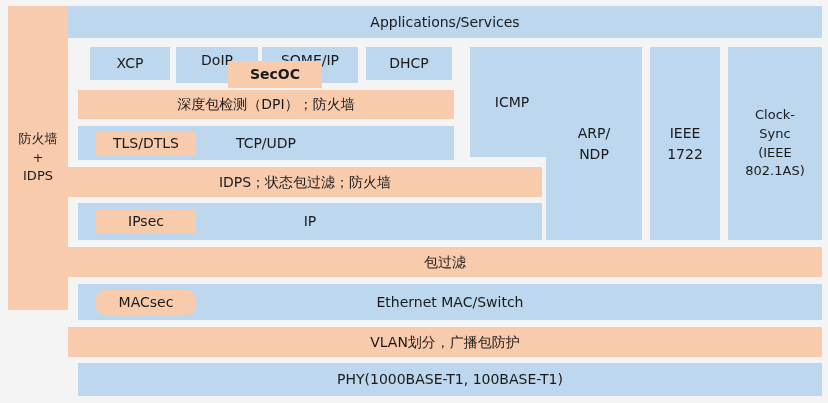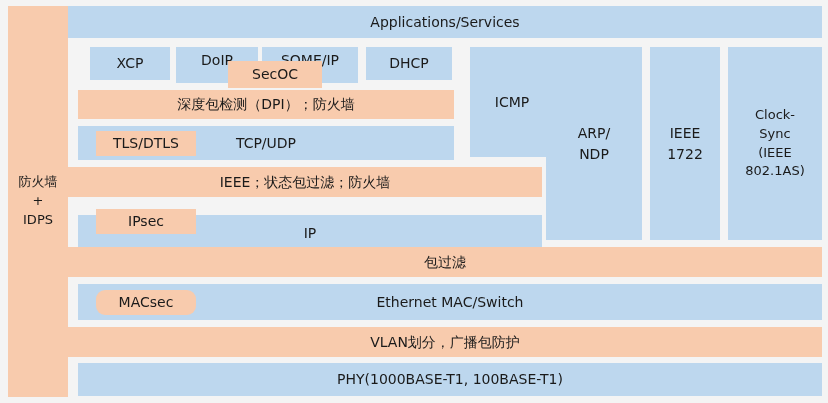--- a/index.html
+++ b/index.html
@@ -29,50 +29,50 @@
   .preline { white-space: pre-line; }
   .top { align-items: flex-start; padding-top: 3px; }
   .small { font-size: 13px; }
   .overlay { z-index: 2; }
 </style>
 </head>
 <body>
 
 <div class="canvas">
 
-  <div class="box orange preline small" style="left:8px; top:6px; width:60px; height:391px;">防火墙
+  <div class="box orange preline small" style="left:8px; top:6px; width:60px; height:304px;">防火墙
 +
 IDPS</div>
 
   <div class="box blue" style="left:68px; top:6px; width:754px; height:32px;">Applications/Services</div>
 
   <div class="box blue" style="left:90px; top:47px; width:80px; height:33px;">XCP</div>
   <div class="box blue top" style="left:176px; top:47px; width:82px; height:33px;">DoIP</div>
   <div class="box blue top" style="left:262px; top:47px; width:96px; height:33px;">SOME/IP</div>
   <div class="box blue" style="left:366px; top:47px; width:86px; height:33px;">DHCP</div>
-  <div class="box orange overlay" style="left:228px; top:61px; width:94px; height:27px;">SecOC</div>
+  <div class="box orange overlay" style="left:228px; top:61px; width:94px; height:27px;font-weight:bold;">SecOC</div>
 
   <div class="box blue" style="left:458px; top:47px; width:84px; height:110px;margin-left:12px;">ICMP</div>
   <div class="box blue preline" style="left:546px; top:47px; width:96px; height:193px;">ARP/
 NDP</div>
   <div class="box blue preline" style="left:650px; top:47px; width:70px; height:193px;">IEEE
 1722</div>
   <div class="box blue preline small" style="left:728px; top:47px; width:94px; height:193px;">Clock-
 Sync
 (IEEE
 802.1AS)</div>
 
   <div class="box orange" style="left:78px; top:90px; width:376px; height:29px;">深度包检测（DPI）；防火墙</div>
 
   <div class="box blue" style="left:78px; top:126px; width:376px; height:34px;">TCP/UDP</div>
   <div class="box orange overlay" style="left:96px; top:131px; width:100px; height:25px;">TLS/DTLS</div>
 
-  <div class="box orange" style="left:68px; top:167px; width:474px; height:30px;">IEEE；状态包过滤；防火墙</div>
+  <div class="box orange" style="left:68px; top:167px; width:474px; height:30px;">IDPS；状态包过滤；防火墙</div>
 
-  <div class="box blue" style="left:78px; top:203px; width:464px; height:37px;margin-top:12px;">IP</div>
+  <div class="box blue" style="left:78px; top:203px; width:464px; height:37px;">IP</div>
   <div class="box orange overlay" style="left:96px; top:209px; width:100px; height:25px;">IPsec</div>
 
   <div class="box orange" style="left:68px; top:247px; width:754px; height:30px;">包过滤</div>
 
   <div class="box blue" style="left:78px; top:284px; width:744px; height:36px;">Ethernet MAC/Switch</div>
   <div class="box orange overlay" style="left:96px; top:290px; width:100px; height:25px;border-radius:9px;">MACsec</div>
 
   <div class="box orange" style="left:68px; top:327px; width:754px; height:30px;">VLAN划分，广播包防护</div>
 
   <div class="box blue" style="left:78px; top:363px; width:744px; height:33px;">PHY(1000BASE-T1, 100BASE-T1)</div>

